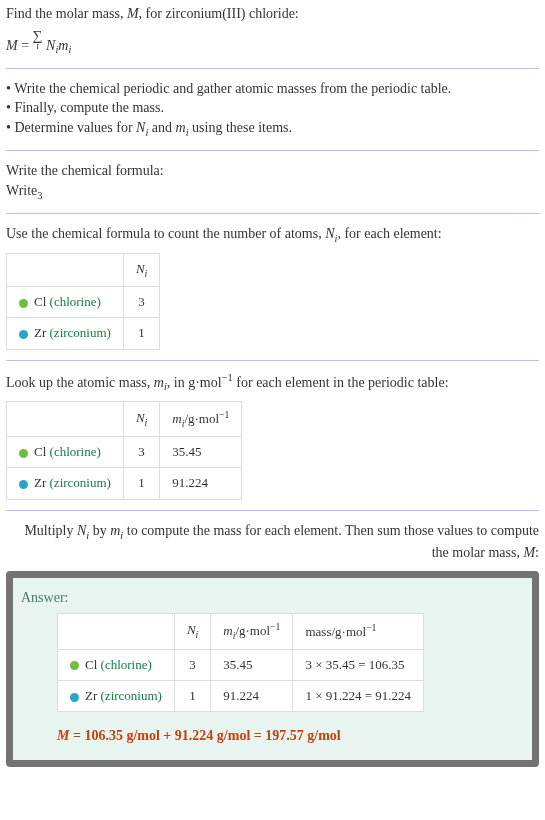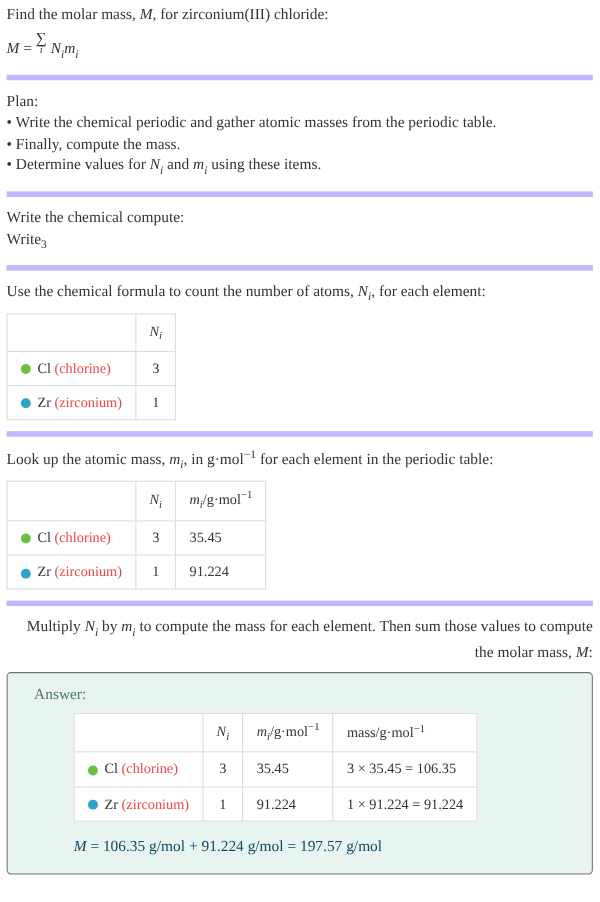--- a/index.html
+++ b/index.html
@@ -6,21 +6,21 @@
     font-family: Georgia, 'Times New Roman', serif;
     font-size: 14px;
     color: #333;
     margin: 0;
     padding: 4px 6px;
     width: 545px;
     box-sizing: border-box;
     line-height: 1.4;
   }
   .section {
-    border-bottom: 5px solid #c4b5fd;
+    border-bottom: 1px solid #c4b5fd;
     padding-bottom: 10px;
     margin-bottom: 10px;
   }
   .section:last-of-type { border-bottom: none; }
   .formula-line { margin-top: 2px; }
   sub { font-size: 0.75em; vertical-align: sub; }
   sup { font-size: 0.75em; vertical-align: super; }
   .sigma {
     display: inline-block;
     position: relative;
@@ -52,65 +52,65 @@
   .dot {
     display: inline-block;
     width: 9px;
     height: 9px;
     border-radius: 50%;
     margin-right: 6px;
     vertical-align: middle;
   }
   .dot-cl { background: #6cbf3f; }
   .dot-zr { background: #2aa5c9; }
-  .muted { color: #ef4444; }
+  .muted { color: #15803d; }
   .answer-box {
     background: #e8f4ef;
-    border: 1px solid #737373;
+    border: 7px solid #737373;
     border-radius: 4px;
-    padding: 10px 12px 14px 24px;
+    padding: 10px 12px 14px 8px;
   }
   .answer-box table {
     background: #fff;
     margin-left: 36px;
   }
   .answer-title { color: #4c7a63; margin-bottom: 4px; }
   .answer-final {
     margin-left: 36px;
     margin-top: 14px;
     font-style: italic;
-    color: #0c4a6e;
+    color: #c2410c;
+    font-weight: bold;
   }
   .answer-final .M { font-style: italic; }
   .ital { font-style: italic; }
 </style>
 </head>
 <body>
 
 <div class="section">
   <div>
     <span>Find the molar mass, </span><span class="ital">M</span><span>, for zirconium(III) chloride:</span>
   </div>
   <div class="formula-line">
     <span class="ital">M</span><span> = </span><span class="sigma"><span>∑</span><span class="sigma-sub">i</span></span>
     <span class="ital">N</span><sub class="ital">i</sub><span class="ital">m</span><sub class="ital">i</sub>
   </div>
 </div>
 
 <div class="section">
-  <div>Plan:</div>
   <div>• Write the chemical periodic and gather atomic masses from the periodic table.</div>
   <div>• Finally, compute the mass.</div>
   <div>
     <span>• Determine values for </span><span class="ital">N</span><sub class="ital">i</sub><span> and </span><span class="ital">m</span><sub class="ital">i</sub><span> using these items.</span>
   </div>
 </div>
 
 <div class="section">
-  <div>Write the chemical compute:</div>
+  <div>Write the chemical formula:</div>
   <div>
     <span>Write</span><sub>3</sub>
   </div>
 </div>
 
 <div class="section">
   <div>
     <span>Use the chemical formula to count the number of atoms, </span><span class="ital">N</span><sub class="ital">i</sub><span>, for each element:</span>
   </div>
   <table>

